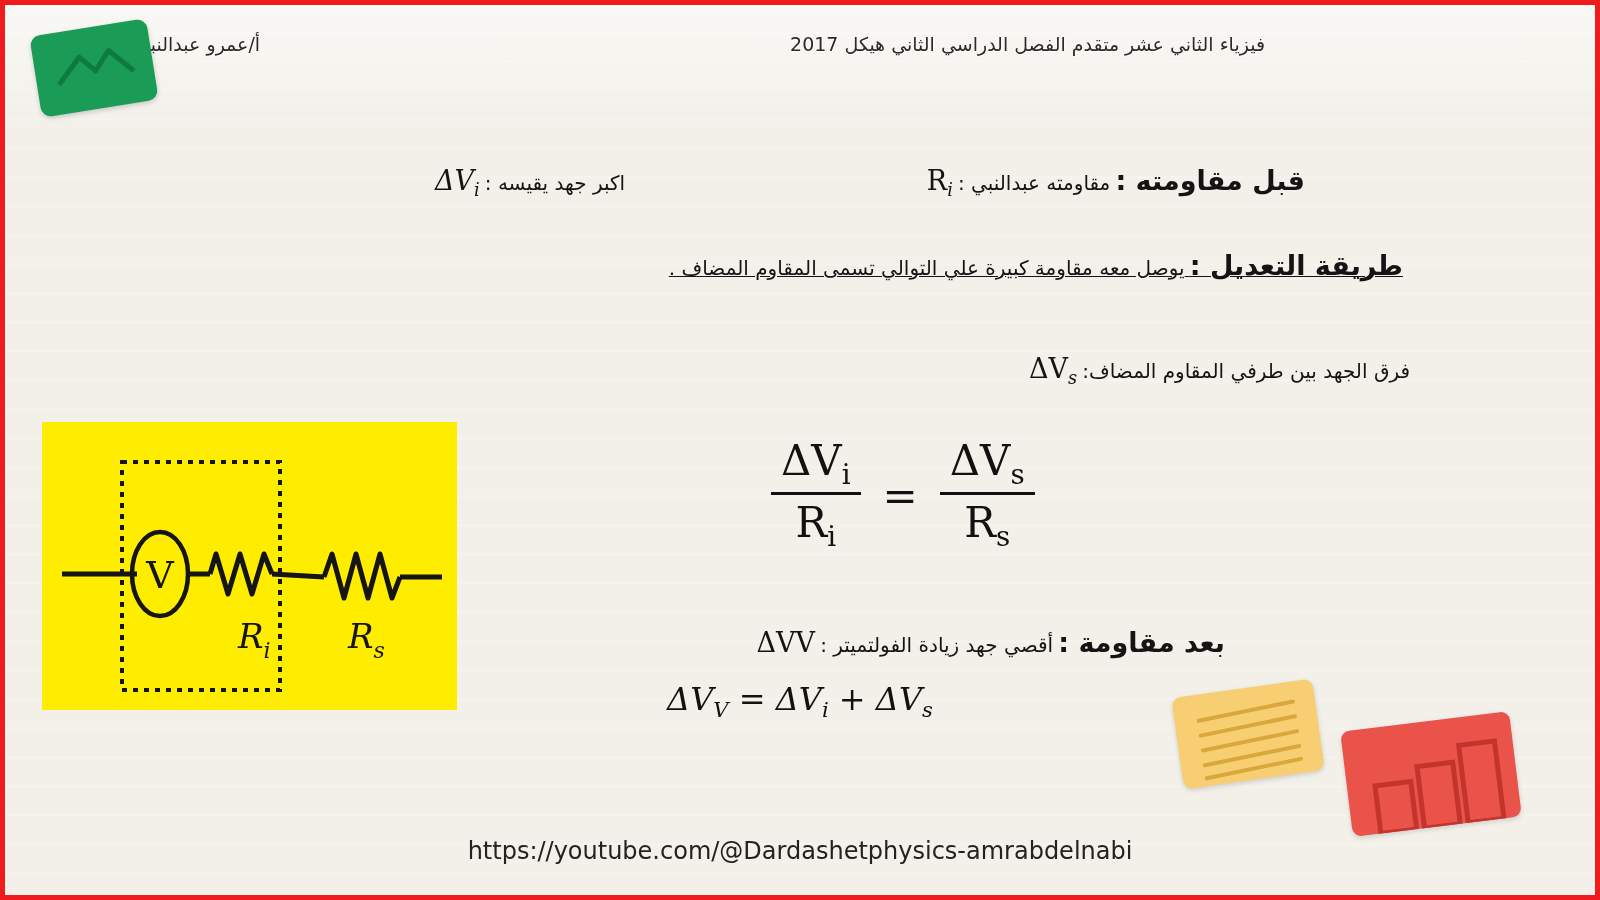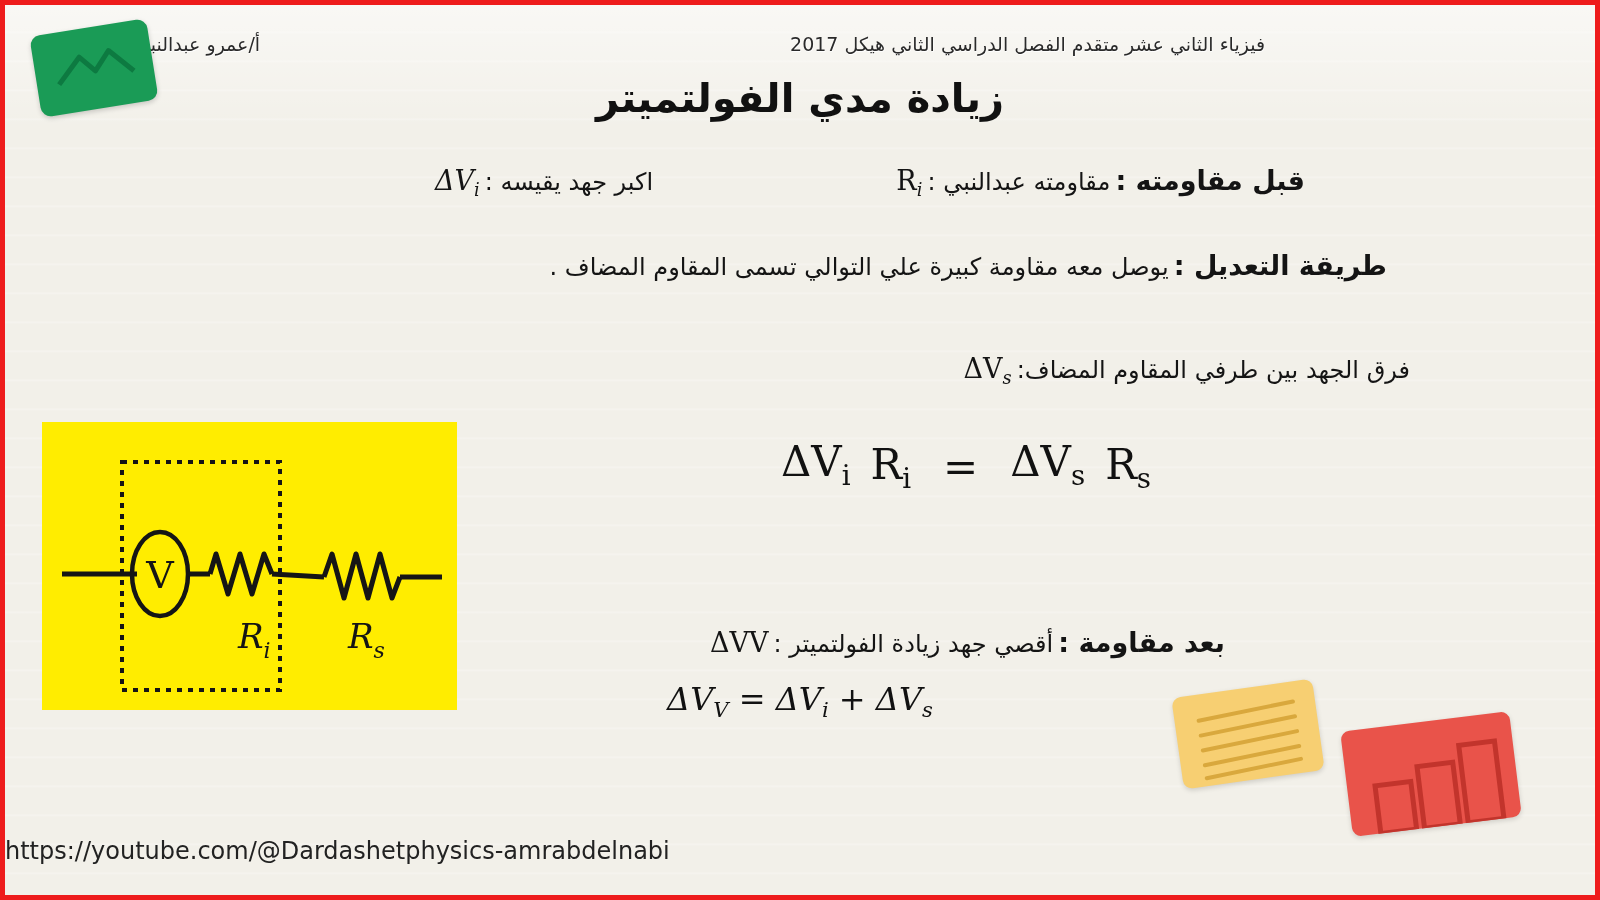--- a/index.html
+++ b/index.html
@@ -76,21 +76,21 @@
     direction: rtl;
     font-family: "DejaVu Sans", sans-serif;
     color: #141414;
     white-space: nowrap;
   }
   .lbl-bold {
     font-weight: bold;
     font-size: 27px;
   }
   .lbl-normal {
-    font-size: 24px;
+    font-size: 20px;
   }
   .sym {
     font-family: "DejaVu Serif", serif;
     font-style: italic;
     font-size: 27px;
     direction: ltr;
     display: inline-block;
   }
   .sym-up {
     font-family: "DejaVu Serif", serif;
@@ -99,41 +99,41 @@
     direction: ltr;
     display: inline-block;
   }
   .sub {
     font-size: 0.66em;
     vertical-align: sub;
     font-style: italic;
   }
 
   #line-before   { top: 160px; right: 290px; left: 430px; display: flex; justify-content: space-between; align-items: baseline; }
-  #line-method   { top: 245px; right: 208px; }
+  #line-method   { top: 245px; right: 192px; text-decoration: underline; }
   #line-added    { top: 348px; right: 185px; left: 380px; display: flex; justify-content: space-between; align-items: baseline; }
   #line-after    { top: 622px; right: 370px; }
 
   .seg { display: inline-block; }
 
   
   .equation {
     position: absolute;
     top: 432px;
     left: 760px;
     direction: ltr;
     display: flex;
     align-items: center;
     font-family: "DejaVu Serif", serif;
     font-size: 42px;
     color: #111;
   }
   .frac {
     display: inline-flex;
-    flex-direction: row;
+    flex-direction: column;
     align-items: center;
     line-height: 1.12;
     margin: 0 6px;
   }
   .frac .num { padding: 0 10px 2px 10px; }
   .frac .den { padding: 4px 10px 0 10px; }
   .frac .bar {
     width: 100%;
     height: 3px;
     background: #111;
@@ -205,39 +205,39 @@
     box-shadow: 0 2px 5px rgba(0,0,0,0.15);
   }
   #deco-red svg { position: absolute; inset: 0; }
 
   
   #footer-url {
     position: absolute;
     top: 832px;
     left: 0;
     width: 100%;
+    text-align: center;
     font-family: "DejaVu Sans", sans-serif;
     font-size: 24px;
     color: #222;
     direction: ltr;
   }
 </style>
 </head>
 <body>
 
 <div id="slide">
 
   <div id="paper-texture"></div>
 
   <div class="header-row">
     <div class="header-text header-course">فيزياء الثاني عشر متقدم الفصل الدراسي الثاني هيكل 2017</div>
     <div class="header-text header-author">أ/عمرو عبدالنبي</div>
   </div>
 
-  <div class="slide-title">زيادة مدي الفولتميتر</div>
 
   <div class="line" id="line-before">
     <span class="seg">
       <span class="lbl-bold">قبل مقاومته :</span>
       <span class="lbl-normal">مقاومته عبدالنبي :</span>
       <span class="sym-up"><span>R</span><span class="sub">i</span></span>
     </span>
     <span class="seg">
       <span class="lbl-normal">اكبر جهد يقيسه :</span>
       <span class="sym"><span>ΔV</span><span class="sub">i</span></span>

